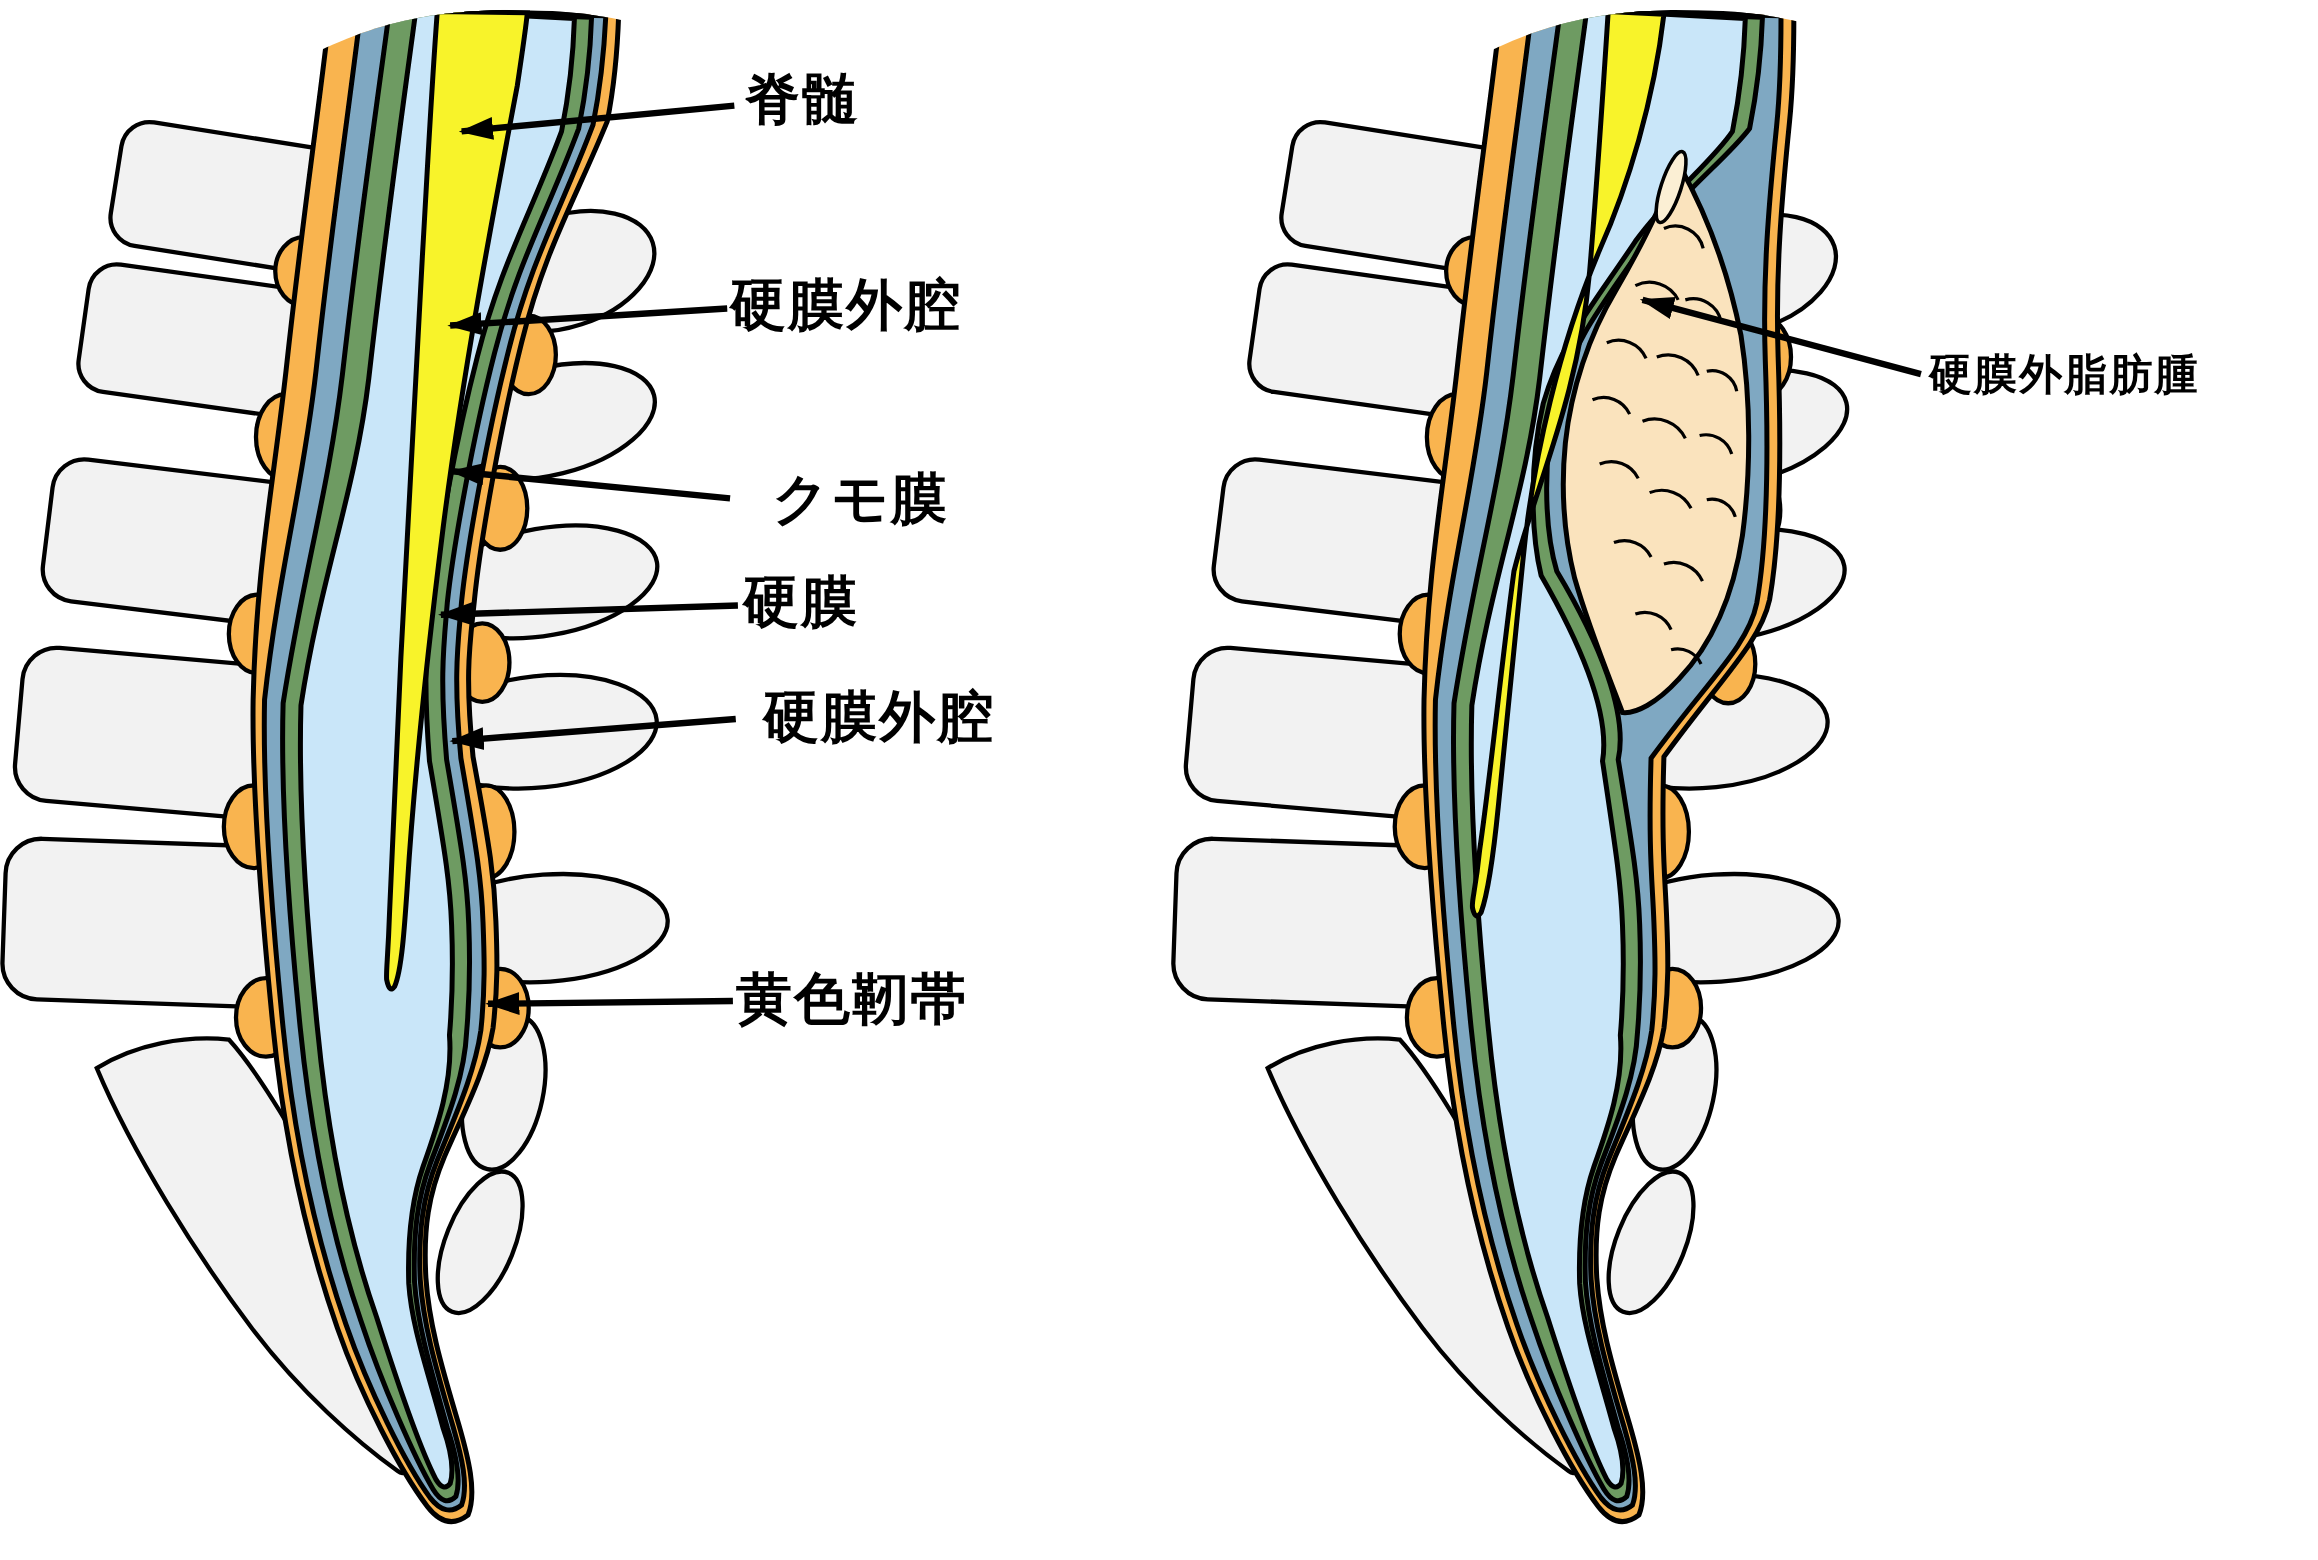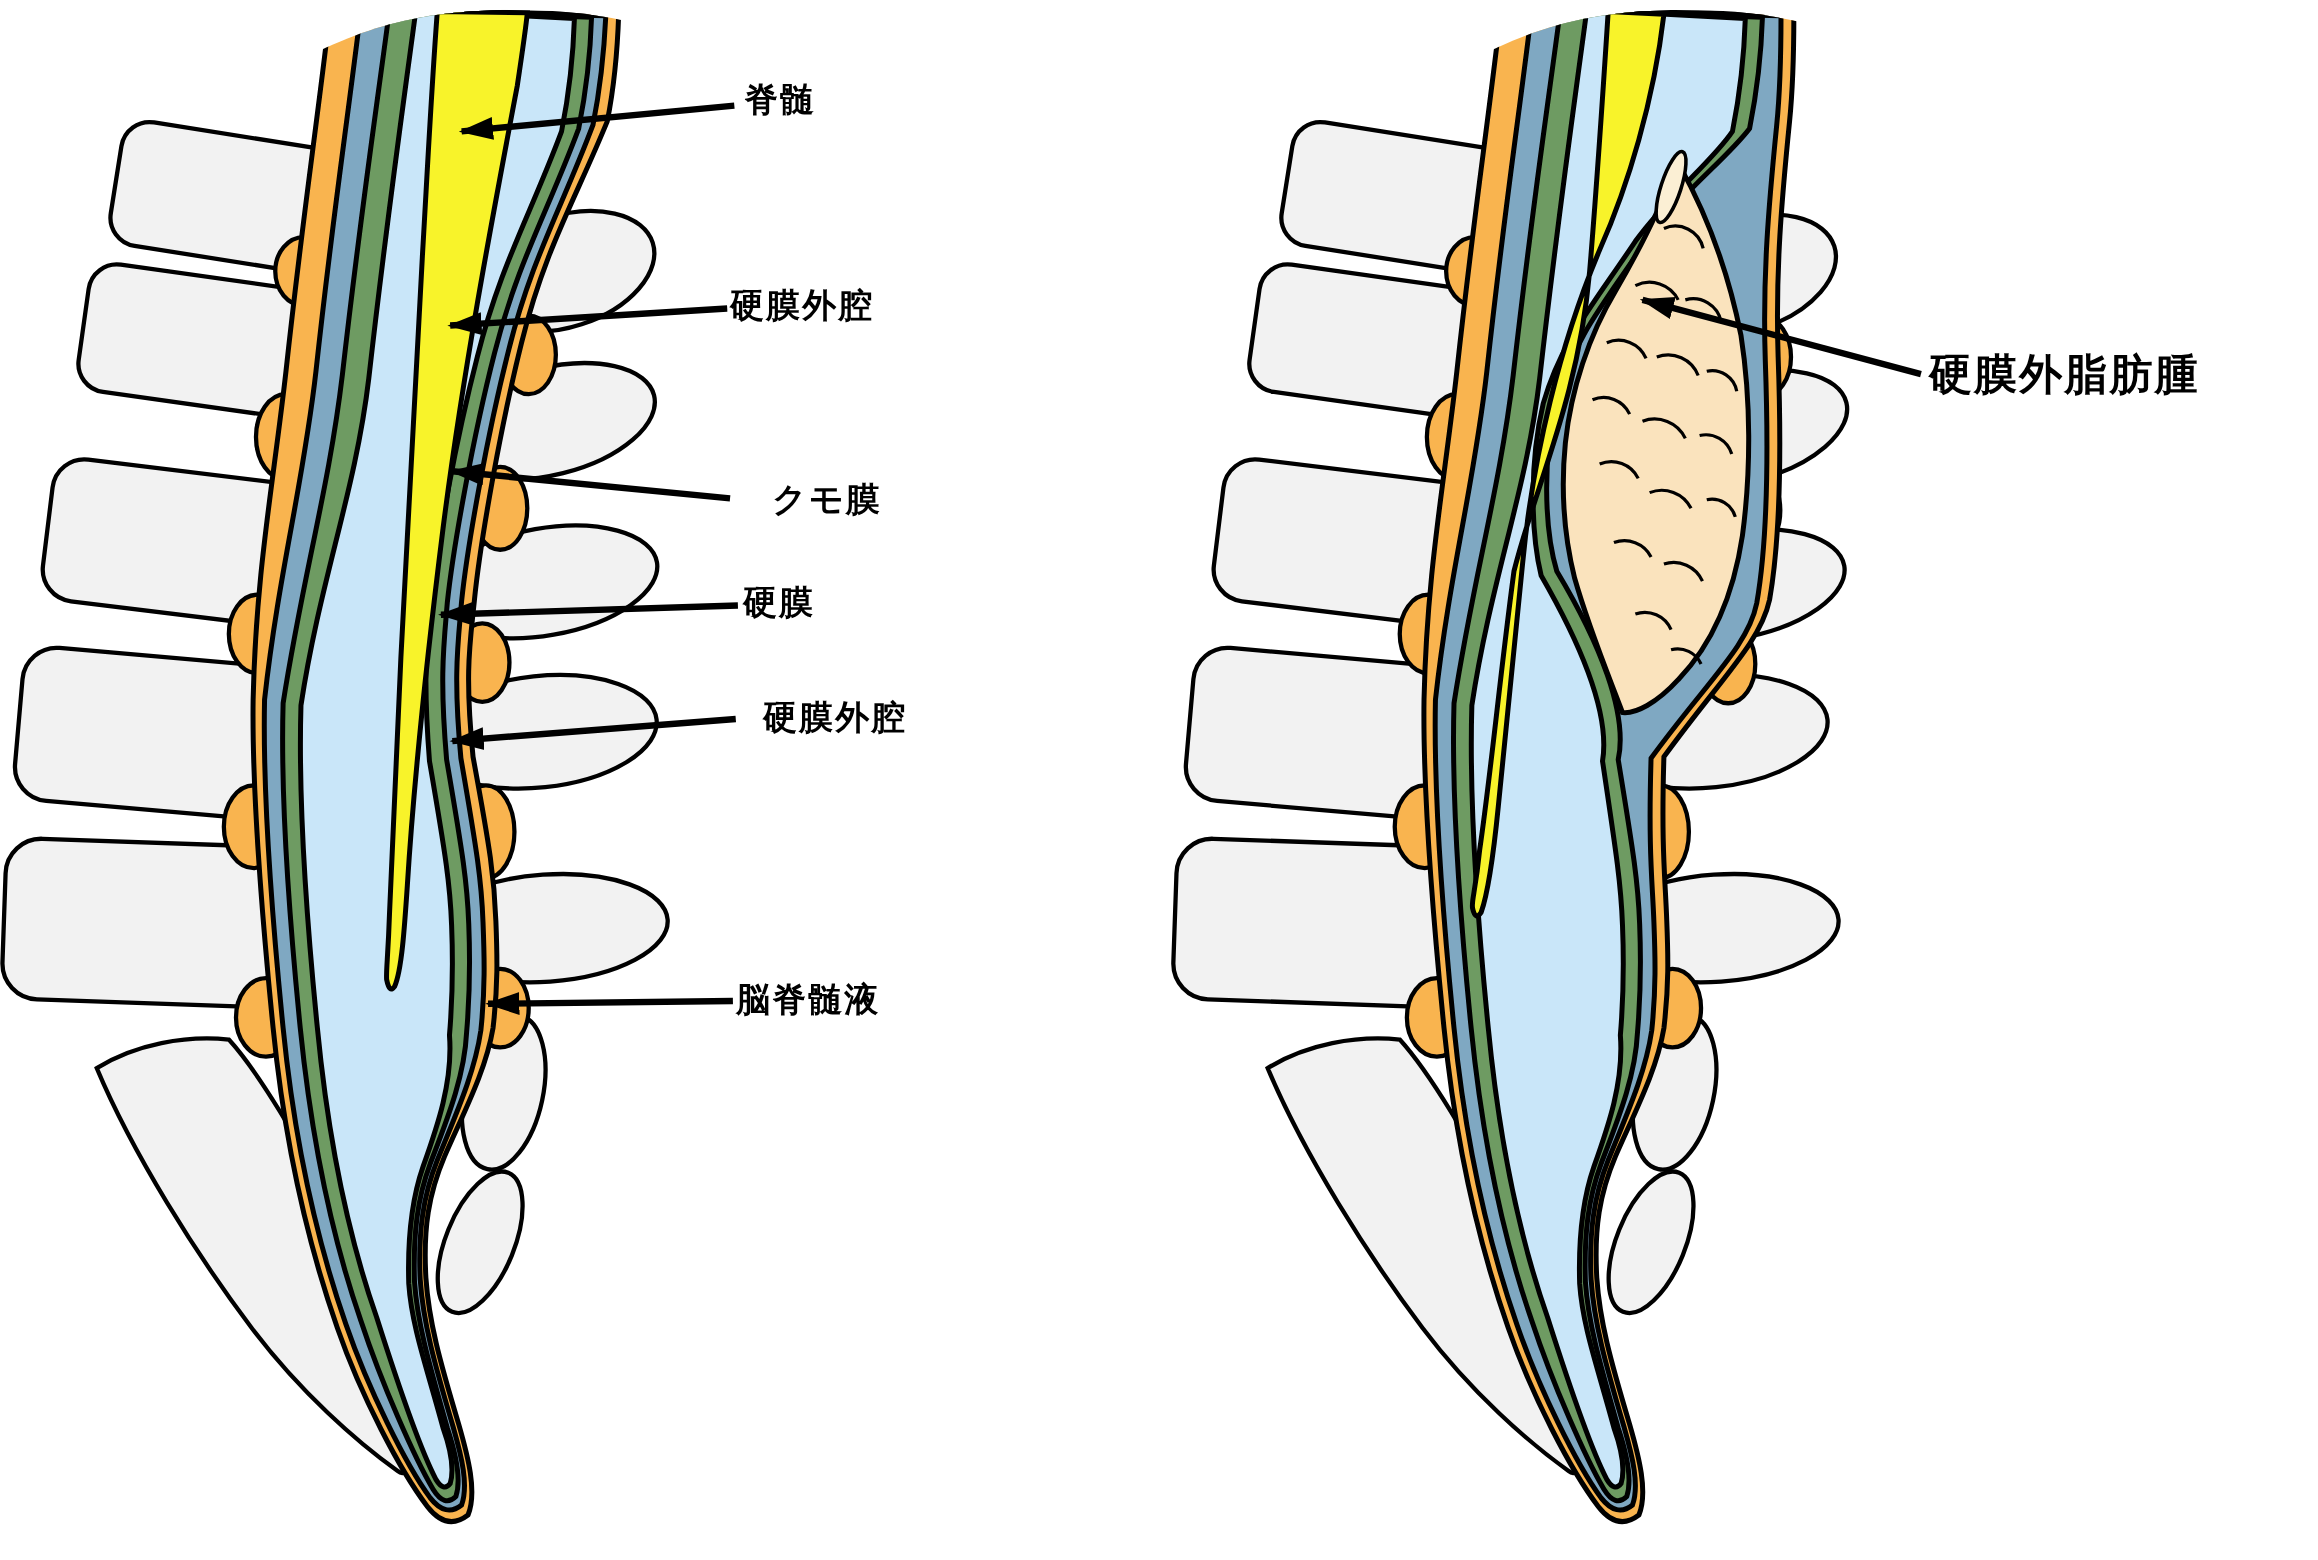--- a/index.html
+++ b/index.html
@@ -1,19 +1,19 @@
 <!DOCTYPE html>
 <html style="--c-spinal_cord: #F8F32A; --c-csf: #C9E6F9; --c-dura: #6E9B62; --c-epidural_space: #7FA8C2; --c-ligamentum_flavum: #F9B44F; --c-bone: #F2F2F2; --c-fat: #FAE3BD; --c-outline: #000000; --c-background: #FFFFFF;font-size:11.4px"><head>
 <meta charset="utf-8">
 <style>
   html,body{margin:0;padding:0;background:#fff;}
   #canvas{position:relative;width:2319px;height:1560px;background:var(--c-background,#fff);overflow:hidden;
           font-family:"Liberation Sans","DejaVu Sans",sans-serif;}
   #art{position:absolute;left:0;top:0;width:100%;height:100%;}
-  .lbl{position:absolute;transform:translateY(-52%);font-size:34px;font-weight:600;color:#000;
+  .lbl{position:absolute;transform:translateY(-52%);font-size:56px;font-weight:600;color:#000;
        letter-spacing:2.1px;white-space:nowrap;line-height:1;}
   .lbl.big{font-size:43px;text-align:center;}
   
   .band-flavum{fill:var(--c-ligamentum_flavum);stroke:var(--c-outline);stroke-width:7;}
   .band-epidural{fill:var(--c-epidural_space);stroke:var(--c-outline);stroke-width:7;}
   .band-dura{fill:var(--c-dura);stroke:var(--c-outline);stroke-width:7;}
   .band-csf{fill:var(--c-csf);stroke:var(--c-outline);stroke-width:7;}
   .cord{fill:var(--c-spinal_cord);stroke:var(--c-outline);stroke-width:7;}
   .bone{fill:var(--c-bone);stroke:var(--c-outline);stroke-width:6;}
   .wedge{fill:var(--c-ligamentum_flavum);stroke:var(--c-outline);stroke-width:6;}
@@ -159,16 +159,16 @@
     <line class="arrow" x1="1026" y1="1402" x2="683" y2="1406" marker-end="url(#ah)"></line>
     <line class="arrow" x1="2690" y1="524" x2="2300" y2="420" marker-end="url(#ah)"></line>
   </g>
 </svg>
 
   <div class="lbl" style="left:744px;top:100px;">脊髄</div>
   <div class="lbl" style="left:730px;top:306px;">硬膜外腔</div>
   <div class="lbl" style="left:772px;top:500px;">クモ膜</div>
   <div class="lbl" style="left:743px;top:603px;">硬膜</div>
   <div class="lbl" style="left:738px;top:718px;margin-left:25px;">硬膜外腔</div>
-  <div class="lbl" style="left:736px;top:1000px;">脳脊髄液</div>
+  <div class="lbl" style="left:736px;top:1000px;">黄色靭帯</div>
   <div class="lbl big" style="left:1929px;top:375px;">硬膜外脂肪腫</div>
 </div>
 
 
 </body></html>

